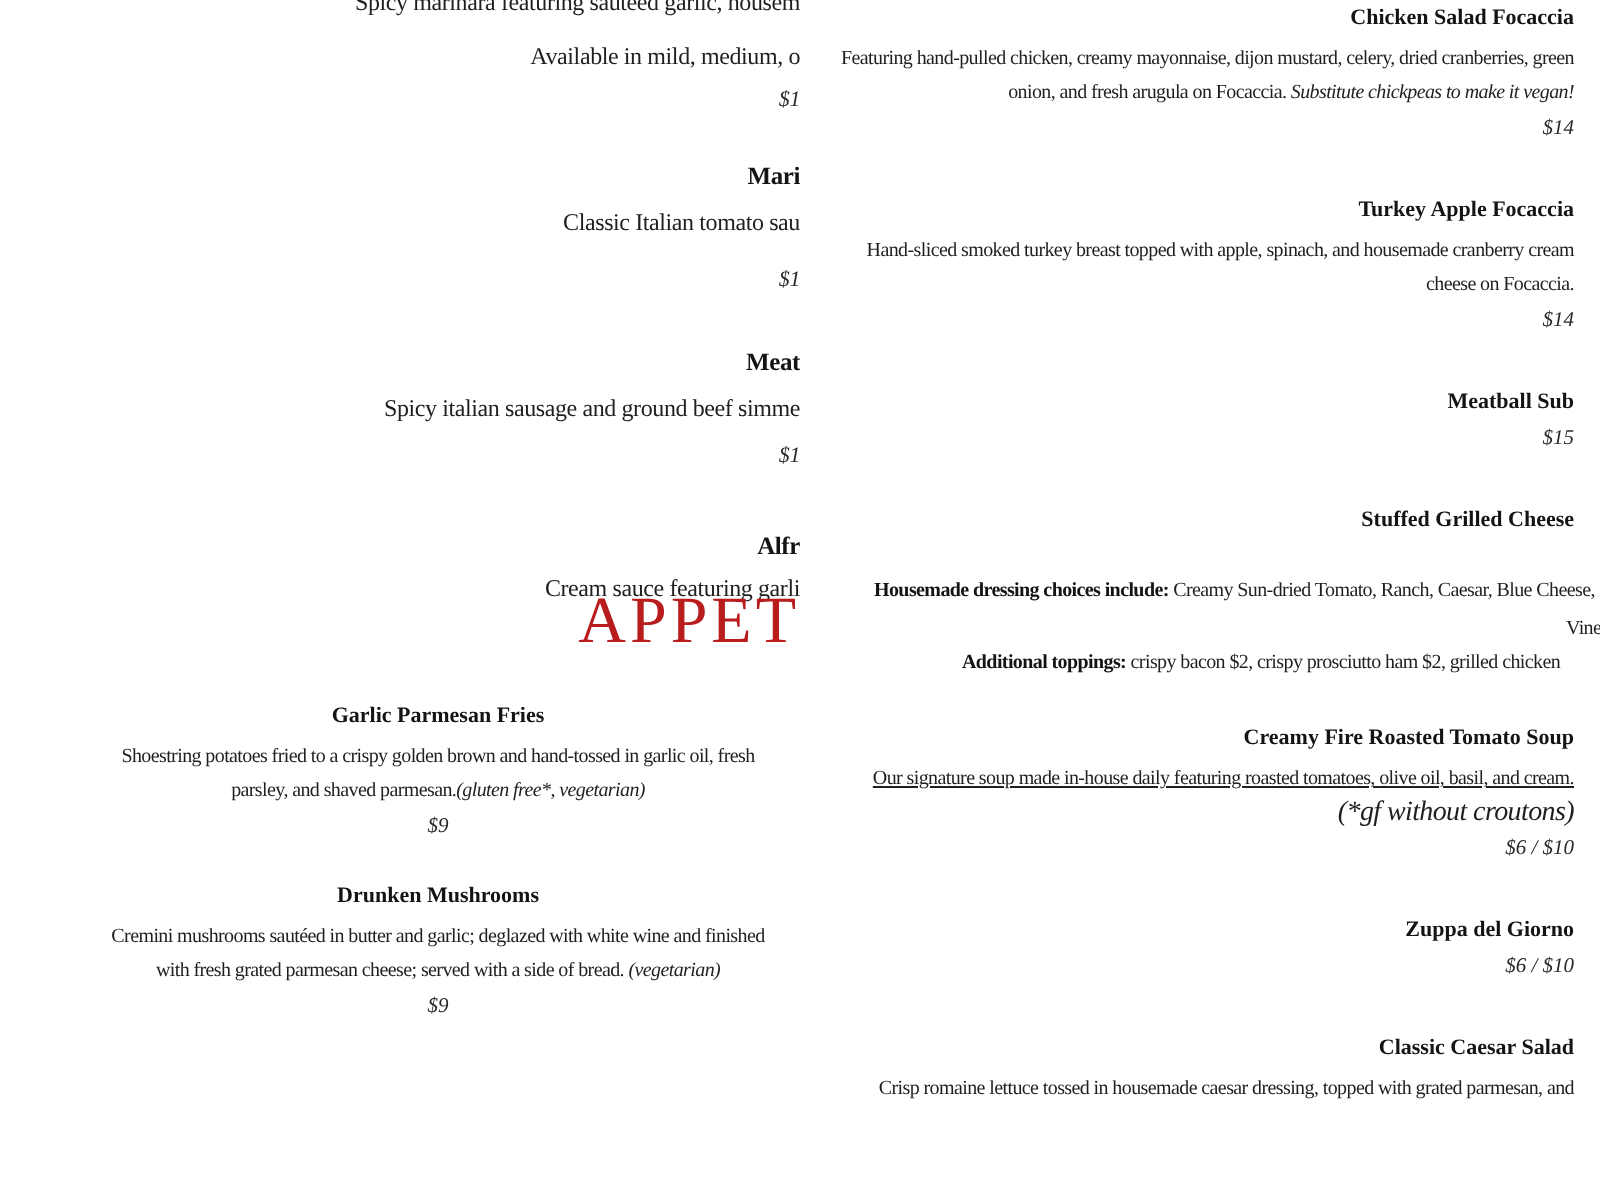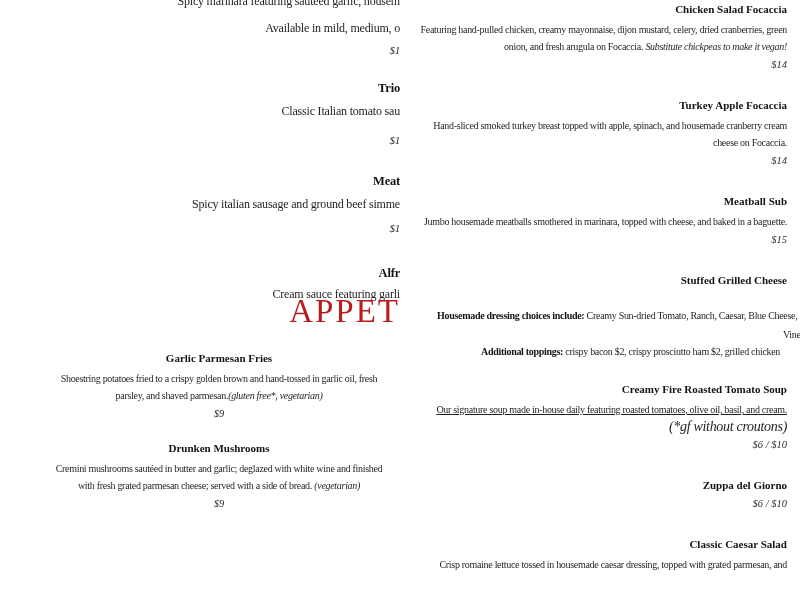--- a/index.html
+++ b/index.html
@@ -97,21 +97,21 @@
 </style>
 </head>
 <body>
 
 <div id="page">
 
   <div id="sauce-clip">
     <div class="cline" style="top:-6px">Spicy marinara featuring sauteed garlic, housem</div>
     <div class="cline" style="top:21px">Available in mild, medium, o</div>
     <div class="cline price" style="top:43px">$1</div>
-    <div class="cline heading" style="top:81px">Trio</div>
+    <div class="cline heading" style="top:81px">Mari</div>
     <div class="cline" style="top:104px">Classic Italian tomato sau</div>
     <div class="cline price" style="top:133px">$1</div>
     <div class="cline heading" style="top:174px">Meat</div>
     <div class="cline" style="top:197px">Spicy italian sausage and ground beef simme</div>
     <div class="cline price" style="top:221px">$1</div>
     <div class="cline heading" style="top:266px">Alfr</div>
     <div class="cline" style="top:287px">Cream sauce featuring garli</div>
     <div id="big-title-fragment">APPET</div>
   </div>
 
@@ -141,21 +141,20 @@
     </div>
 
     <div class="menu-item">
       <div class="item-name">Turkey Apple Focaccia</div>
       <p class="item-desc">Hand-sliced smoked turkey breast topped with apple, spinach, and housemade cranberry cream cheese on Focaccia.</p>
       <div class="item-price">$14</div>
     </div>
 
     <div class="menu-item">
       <div class="item-name">Meatball Sub</div>
-      <p class="item-desc">Jumbo housemade meatballs smothered in marinara, topped with cheese, and baked in a baguette.</p>
       <div class="item-price">$15</div>
     </div>
 
     <div class="menu-item" style="margin-bottom:0">
       <div class="item-name">Stuffed Grilled Cheese</div>
     </div>
 
     <div id="dressing-block">
       <div class="dline" id="dressing-line-1"><b>Housemade dressing choices include:</b><span> Creamy Sun-dried Tomato, Ranch, Caesar, Blue Cheese, B</span></div>
       <div class="dline" id="dressing-line-2">Vine</div>

